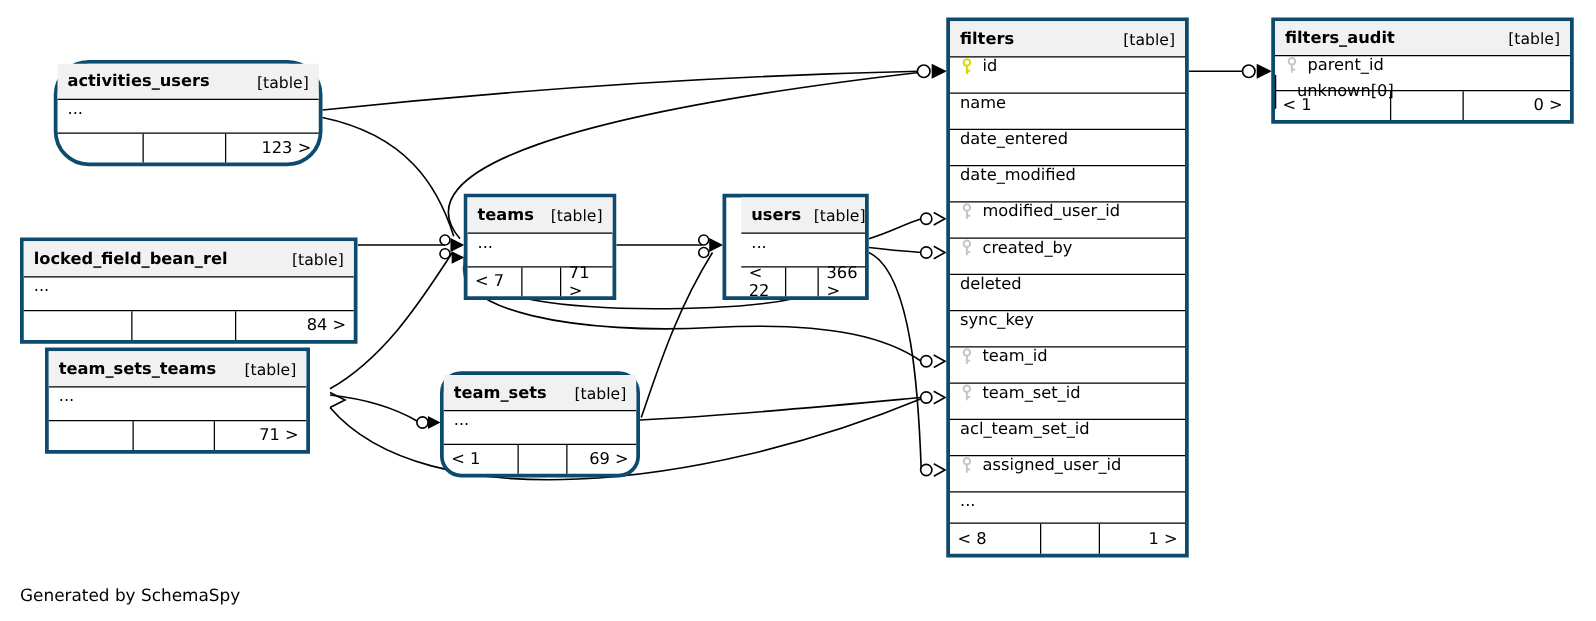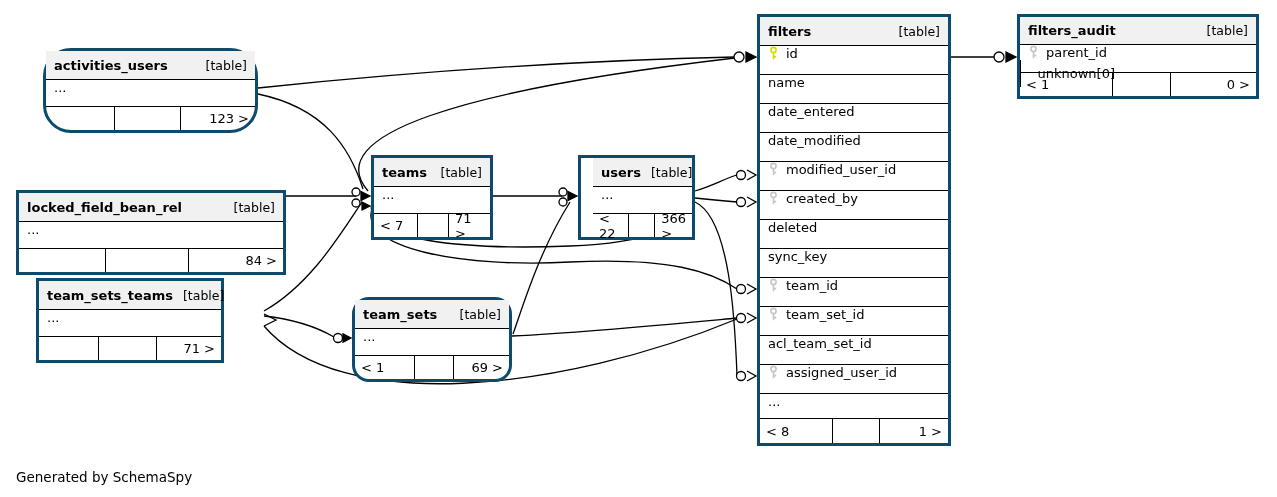--- a/index.html
+++ b/index.html
@@ -28,21 +28,21 @@
   .ftr span{display:flex;align-items:center;padding:0 6px;box-sizing:border-box;}
   .ftr .fL{flex:1.25;justify-content:flex-start;}
   .ftr .fM{flex:0.7;border-left:1px solid #000;}
   .ftr .fR{flex:1.15;border-left:1px solid #000;justify-content:flex-end;}
   .ftr.even .fL{flex:1;} .ftr.even .fM{flex:0.95;} .ftr.even .fR{flex:1.1;}
   
   #t-activities_users{left:43px;top:48px;width:215px;border-radius:28px;}
   #t-locked_field_bean_rel{left:16px;top:155px;width:270px;margin-top:35px;}
   #t-teams{left:371px;top:155px;width:122px;}
   #t-users{left:578px;top:155px;width:117px;padding-left:12px;}
-  #t-team_sets_teams{left:36px;top:278px;width:188px;}
+  #t-team_sets_teams{left:36px;top:278px;width:212px;}
   #t-team_sets{left:352px;top:297px;width:160px;border-radius:17px;}
   #t-filters{left:757px;top:14px;width:194px;}
   #t-filters_audit{left:1017px;top:14px;width:242px;border-width:3px;}
   #t-filters_audit .hdr{height:27px;}
   #t-filters_audit .row{height:28px;}
   #t-filters_audit .ftr{height:23px;}
   #caption{position:absolute;left:16px;top:469px;font-size:13.5px;z-index:1;}
 </style>
 </head>
 <body>

